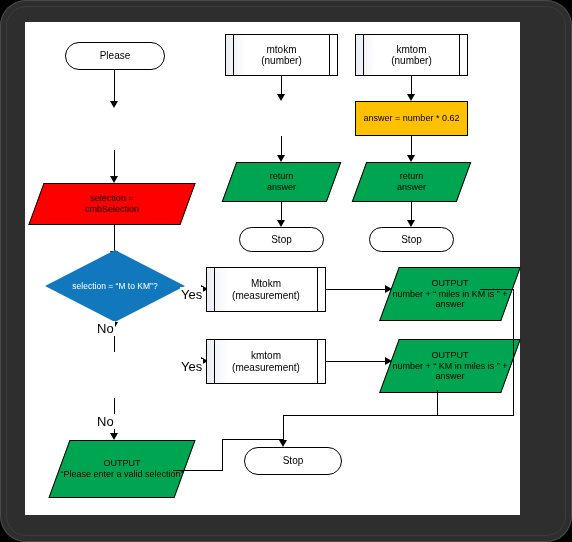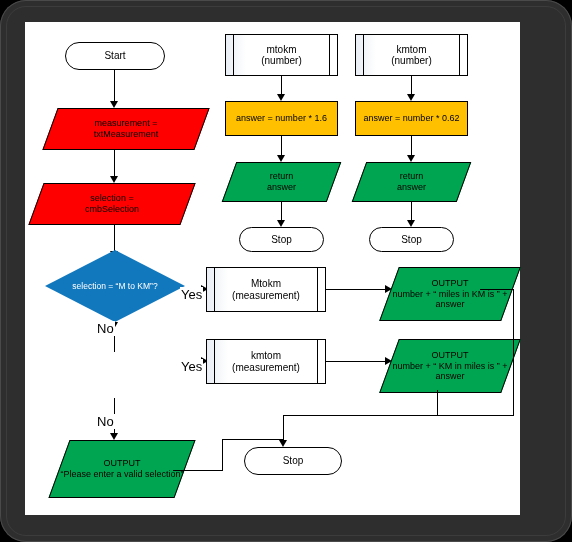--- a/index.html
+++ b/index.html
@@ -50,30 +50,25 @@
   .arw.right{border-top:4.5px solid transparent;border-bottom:4.5px solid transparent;border-left:7px solid #000;}
   .elabel{position:absolute;font-size:13px;color:#000;background:#fff;padding:0 1px;}
 </style>
 </head>
 <body>
 
 <div id="bezel">
 <div id="canvas">
 
   <div class="node term" style="left:40px;top:20px;width:100px;height:28px;">
-    <span class="lbl">Start</span>
+    <span class="lbl">Please</span>
   </div>
   <div class="ln v" style="left:89px;top:48px;height:33px;"></div>
   <div class="arw down" style="left:85px;top:79px;"></div>
 
-  <div class="para red" style="left:25px;top:86px;width:152px;height:42px;">
-    <div class="shape"></div>
-    <div class="txt lbl">measurement =
-txtMeasurement</div>
-  </div>
   <div class="ln v" style="left:89px;top:128px;height:28px;"></div>
   <div class="arw down" style="left:85px;top:154px;"></div>
 
   <div class="para red" style="left:11px;top:161px;width:152px;height:42px;">
     <div class="shape"></div>
     <div class="txt lbl">selection =
 cmbSelection</div>
   </div>
   <div class="ln v" style="left:89px;top:203px;height:28px;"></div>
   <div class="arw down" style="left:85px;top:229px;"></div>
@@ -153,23 +148,20 @@
 
   <div class="node sub" style="left:200px;top:12px;width:113px;height:42px;position:absolute;">
     <div class="bar bL"></div>
     <div class="bar bR"></div>
     <span class="lbl">mtokm
 (number)</span>
   </div>
   <div class="ln v" style="left:256px;top:54px;height:21px;"></div>
   <div class="arw down" style="left:252px;top:72px;"></div>
 
-  <div class="node proc orange" style="left:200px;top:79px;width:113px;height:35px;position:absolute;">
-    <span class="lbl">answer = number * 1.6</span>
-  </div>
   <div class="ln v" style="left:256px;top:114px;height:23px;"></div>
   <div class="arw down" style="left:252px;top:133px;"></div>
 
   <div class="para green" style="left:204px;top:140px;width:105px;height:40px;">
     <div class="shape"></div>
     <div class="txt lbl">return
 answer</div>
   </div>
   <div class="ln v" style="left:256px;top:180px;height:22px;"></div>
   <div class="arw down" style="left:252px;top:198px;"></div>

